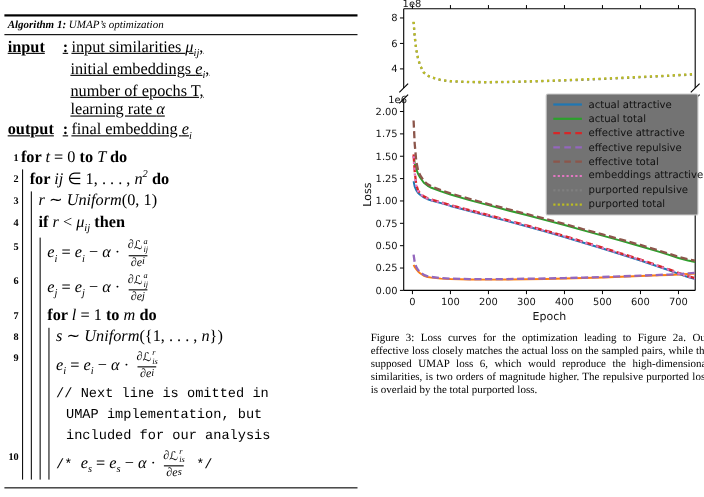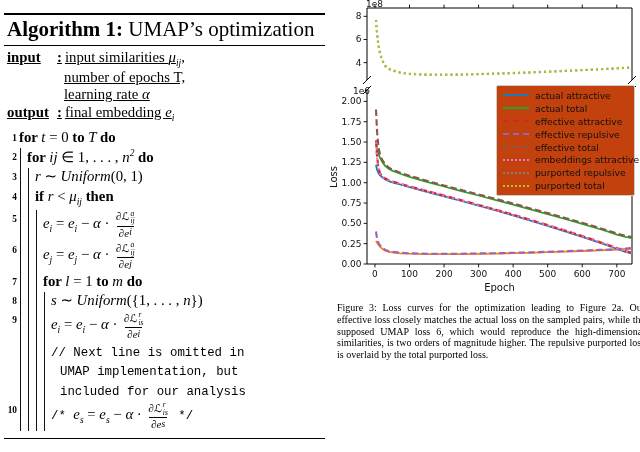--- a/index.html
+++ b/index.html
@@ -2,21 +2,21 @@
 <html><head>
 <meta charset="utf-8">
 <style>
   html,body{margin:0;padding:0;background:#fff;}
   .page{position:relative;width:640px;height:452px;background:#fff;overflow:hidden;
         font-family:"Liberation Serif",serif;color:#000;}
 
   
   .algorithm{position:absolute;left:4px;top:13px;width:321px;
              border-top:2px solid #000;border-bottom:1.7px solid #000;}
-  .algo-title{font-size:21px;padding:2px 0 3px 3px;border-bottom:1.3px solid #000;}
+  .algo-title{font-size:10px;padding:2px 0 3px 3px;border-bottom:1.3px solid #000;font-style:italic;}
   .algo-io{font-size:14.8px;padding:3px 0 1px 3px;line-height:1.17;text-decoration:underline;}
   .io-row{display:flex;}
   .io-label{width:50px;flex:none;font-weight:bold;}
   .io-colon{flex:none;font-weight:bold;}
   .io-content{padding-left:3px;}
   .io-cont{margin-left:54px;}
   .algo-lines{position:relative;font-size:14.8px;padding:2px 0 5px 15px;line-height:1.17;}
   .blk{border-left:1px solid #111;margin-left:1px;padding-left:6px;}
   .algo-line{margin:2px 0;}
   .lnum{position:absolute;left:1px;width:12px;text-align:right;
@@ -32,21 +32,21 @@
   .fnum{display:flex;align-items:center;padding:0 2px 1px;}
   .fden{display:flex;align-items:center;border-top:1px solid #000;padding:1px 2px 0;}
   .scr{font-family:"DejaVu Sans","DejaVu Serif",serif;font-style:italic;}
   .ss{display:inline-flex;flex-direction:column;align-items:flex-start;
       font-size:7.5px;line-height:1;margin-left:1px;font-style:italic;}
   .ss span{display:block;}
 
   
   .chart{position:absolute;left:330px;top:0;width:310px;height:295px;}
   .chart svg{position:absolute;left:0;top:0;}
-  .legend{position:absolute;left:166px;top:85px;width:139px;background:#c2410c;
+  .legend{position:absolute;left:166px;top:85px;width:139px;background:#737373;
           border:1px solid #ccc;border-radius:2px;padding:3px 4px 3px 6px;box-sizing:border-box;}
   .lg-row{display:flex;align-items:center;height:12.9px;}
   .lg-swatch{width:26px;flex:none;height:0;margin-right:6px;}
   .lg-label{font-family:"DejaVu Sans",sans-serif;font-size:9.2px;color:#111;white-space:nowrap;}
   .caption{position:absolute;left:331px;top:296px;width:308px;margin:6px;
            font-size:10px;line-height:1.18;text-align:justify;}
 </style>
 </head>
 <body>
 
@@ -54,20 +54,23 @@
 
   <div class="algorithm">
     <div class="algo-title">
       <b>Algorithm 1:</b><span> UMAP’s optimization</span>
     </div>
     <div class="algo-io">
         <div class="io-row">
           <span class="io-label">input</span>
           <span class="io-colon">:</span>
           <span class="io-content"><span class="rm">input similarities </span><span class="it">μ</span><sub class="vsub">ij</sub><span class="rm">,</span></span>
+        </div>
+        <div class="io-row io-cont">
+          <span class="io-content"><span class="rm">initial embeddings </span><span class="it">e</span><sub class="vsub">i</sub><span class="rm">,</span></span>
         </div>
         <div class="io-row io-cont">
           <span class="io-content"><span class="rm">number of epochs T,</span></span>
         </div>
         <div class="io-row io-cont">
           <span class="io-content"><span class="rm">learning rate </span><span class="it">α</span></span>
         </div>
         <div class="io-row">
           <span class="io-label">output</span>
           <span class="io-colon">:</span>

